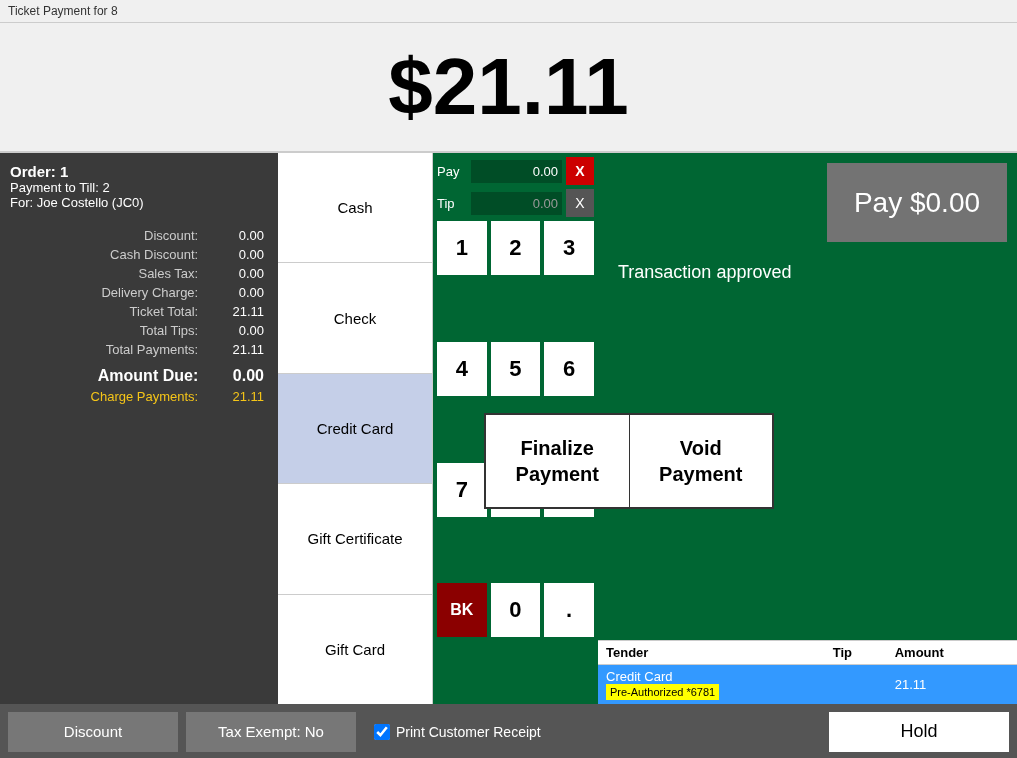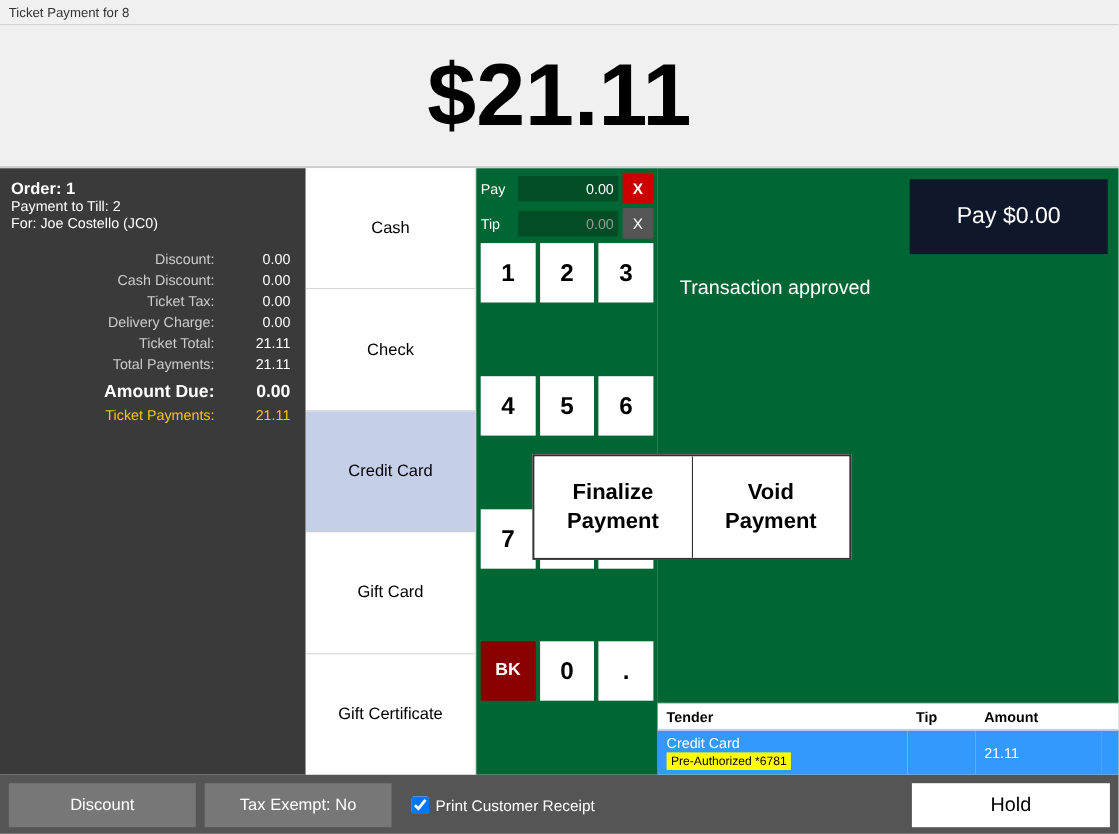--- a/index.html
+++ b/index.html
@@ -227,26 +227,26 @@
       position: relative;
     }
 
     #pay-button-container {
       display: flex;
       justify-content: flex-end;
       padding: 10px;
     }
 
     #pay-big-btn {
-      background: #0f172a;
+      background: #737373;
       color: white;
       border: none;
       width: 180px;
-      height: 68px;
-      font-size: 21px;
+      height: 79px;
+      font-size: 28px;
       cursor: pointer;
     }
 
     #transaction-approved {
       color: white;
       font-size: 18px;
       padding: 10px 20px;
     }
 
     
@@ -419,62 +419,66 @@
       <tbody>
           <tr>
         <td>Discount:</td>
         <td>0.00</td>
       </tr>
       <tr>
         <td>Cash Discount:</td>
         <td>0.00</td>
       </tr>
       <tr>
-        <td>Ticket Tax:</td>
+        <td>Sales Tax:</td>
         <td>0.00</td>
       </tr>
       <tr>
         <td>Delivery Charge:</td>
         <td>0.00</td>
       </tr>
       <tr class="divider-row">
         <td>Ticket Total:</td>
         <td>21.11</td>
       </tr>
       <tr>
+        <td>Total Tips:</td>
+        <td>0.00</td>
+      </tr>
+      <tr>
         <td>Total Payments:</td>
         <td>21.11</td>
       </tr>
       <tr id="amount-due-row">
         <td>Amount Due:</td>
         <td>0.00</td>
       </tr>
       <tr id="pending-row">
-        <td>Ticket Payments:</td>
+        <td>Charge Payments:</td>
         <td>21.11</td>
       </tr>
     </tbody>
       </table>
   </div>
 
   <div id="payment-methods">
     <div class="payment-method-btn">
       <span>Cash</span>
     </div>
     <div class="payment-method-btn">
       <span>Check</span>
     </div>
     <div class="payment-method-btn active">
       <span>Credit Card</span>
     </div>
     <div class="payment-method-btn">
+      <span>Gift Certificate</span>
+    </div>
+    <div class="payment-method-btn">
       <span>Gift Card</span>
-    </div>
-    <div class="payment-method-btn">
-      <span>Gift Certificate</span>
     </div>
   </div>
 
   <div id="numpad-area">
     <div id="pay-row">
       <span id="pay-label">Pay</span>
       <input id="pay-input" type="text" readonly="" style="width: 70px; background: rgb(0, 77, 38); color: white; border: none; text-align: right; padding: 4px; font-size: 13px;" value="0.00">
       <button class="x-btn">X</button>
     </div>
     <div id="tip-row">

